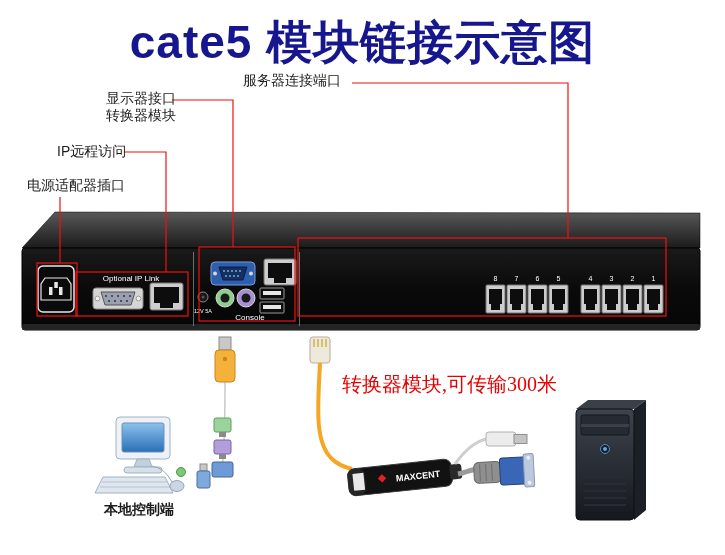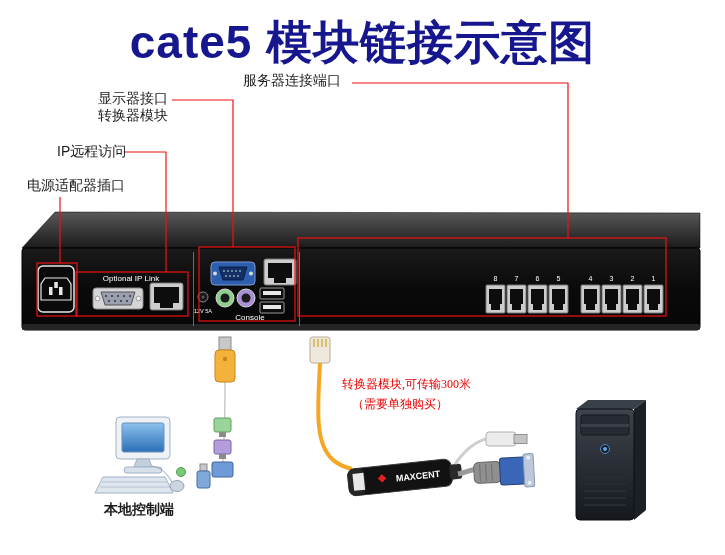--- a/index.html
+++ b/index.html
@@ -11,25 +11,25 @@
   svg.art { position:absolute; left:0; top:0; }
   .title {
     position:absolute; top:12px; left:0; right:0; text-align:center;
     font-size:46px; font-weight:bold; color:var(--title,#16168e);
     letter-spacing:1px;
   }
   .lbl {
     position:absolute; font-size:14px; color:#1c1c1c; white-space:nowrap;
     line-height:17px;
   }
-  .lbl.center { text-align:left; white-space:normal; }
+  .lbl.center { text-align:right; white-space:normal; }
   .lbl.bold { font-weight:bold; font-size:14px; }
   .red-note {
     position:absolute; color:var(--note_red,#e60000);
-    font-family:"Liberation Serif", serif; font-size:12px; line-height:20px;
+    font-family:"Liberation Serif", serif; font-size:20px; line-height:20px;
     white-space:nowrap;
   }
   .red-line { stroke:var(--annotation,#ee1111); fill:none; stroke-width:1.2; }
   .red-box  { stroke:var(--annotation,#ee1111); fill:none; stroke-width:1.2; }
   .wtext { fill:#ffffff; font-family:"Liberation Sans", sans-serif; }
 </style>
 </head>
 <body>
 
 <div class="stage">
@@ -307,16 +307,15 @@
   </div>
 
   <div class="lbl" style="left:57px; top:143px;">IP远程访问</div>
 
   <div class="lbl" style="left:27px; top:177px;">电源适配器插口</div>
 
   <div class="lbl bold" style="left:104px; top:501px;">本地控制端</div>
 
   <div class="red-note" style="left:342px; top:374px;">
     <div>转换器模块,可传输300米</div>
-    <div style="padding-left:10px;">（需要单独购买）</div>
   </div>
 
 </div>
 
 </body></html>

